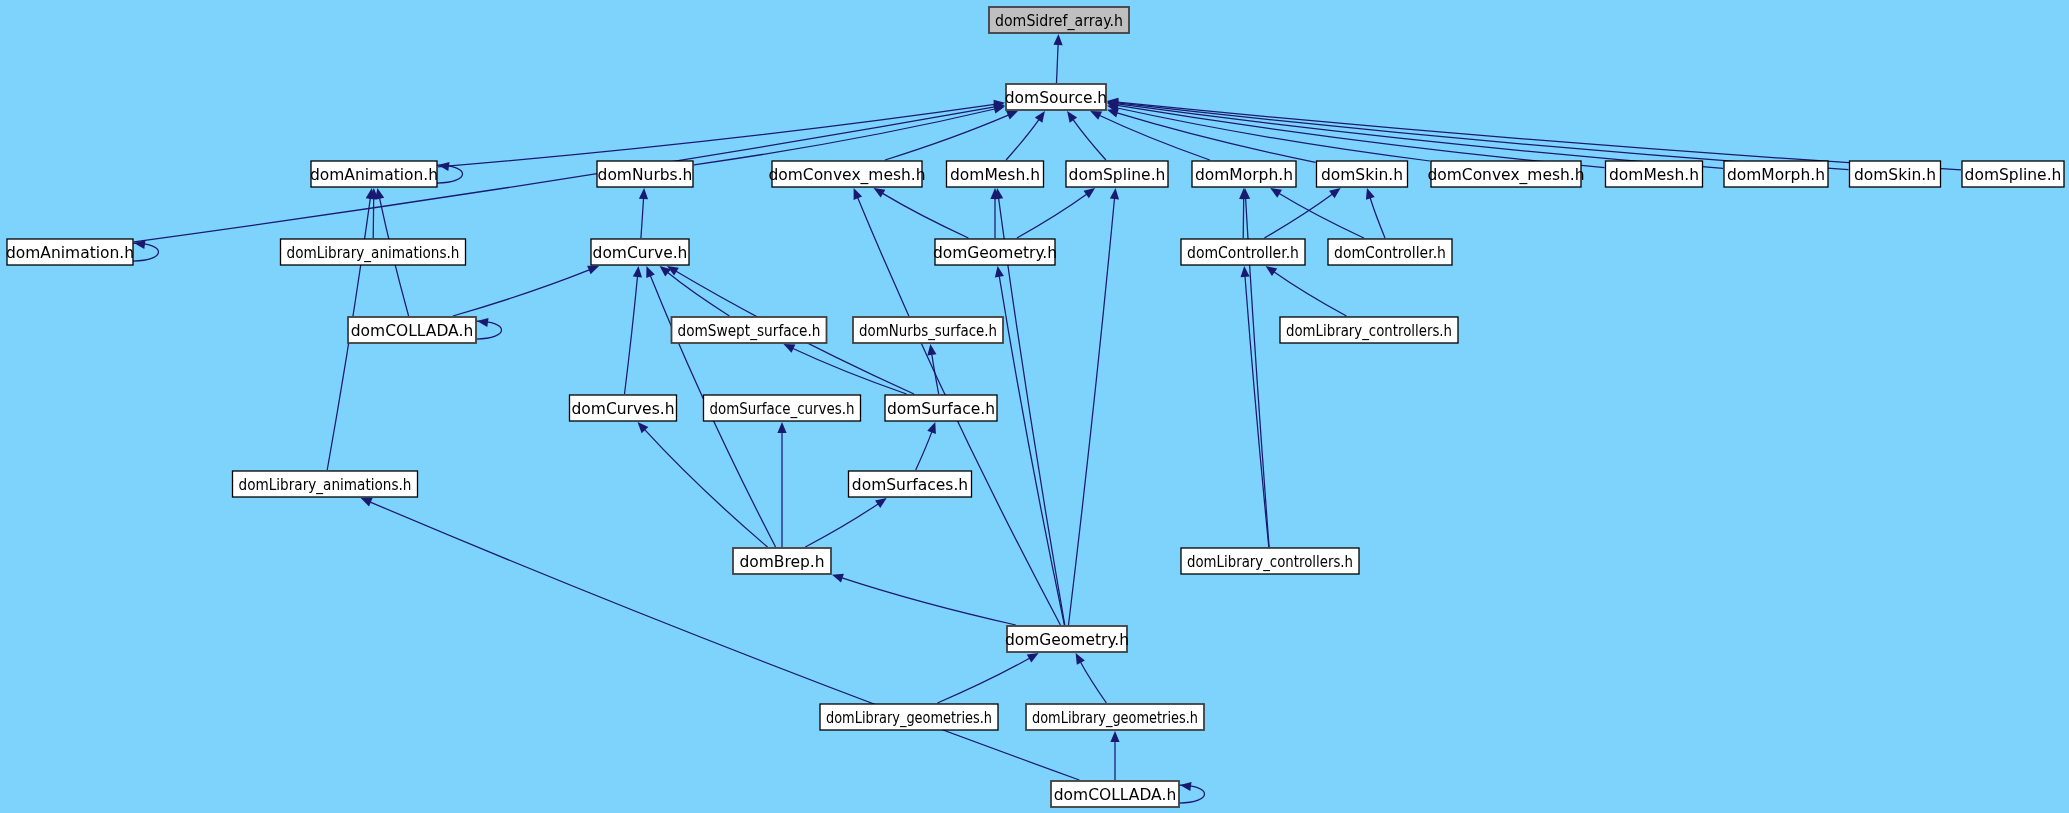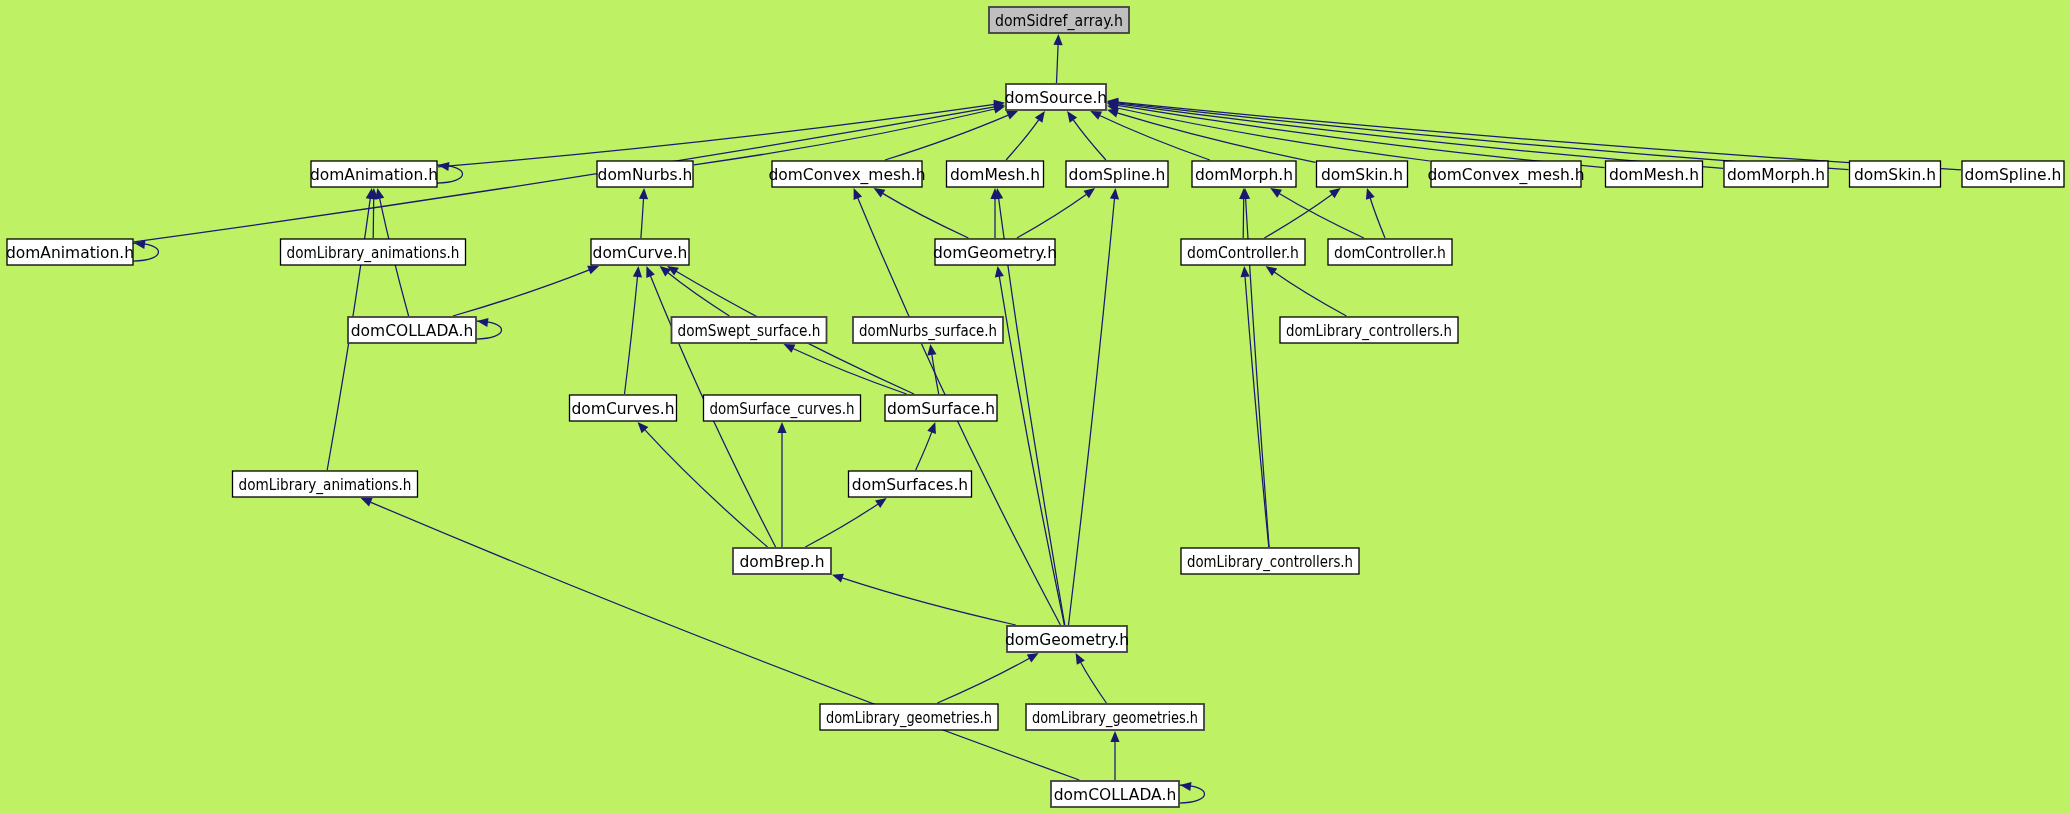--- a/index.html
+++ b/index.html
@@ -4,21 +4,21 @@
 <style>
   html, body {
     margin: 0;
     padding: 0;
     background: #ffffff;
   }
   #graph-root {
     position: relative;
     width: 2069px;
     height: 813px;
-    background: #bef264;
+    background: #7dd3fc;
     font-family: "DejaVu Sans", "Liberation Sans", sans-serif;
     overflow: hidden;
   }
   svg#graph-canvas {
     position: absolute;
     top: 0; left: 0;
     width: 2069px;
     height: 813px;
   }
   .node-rect {

